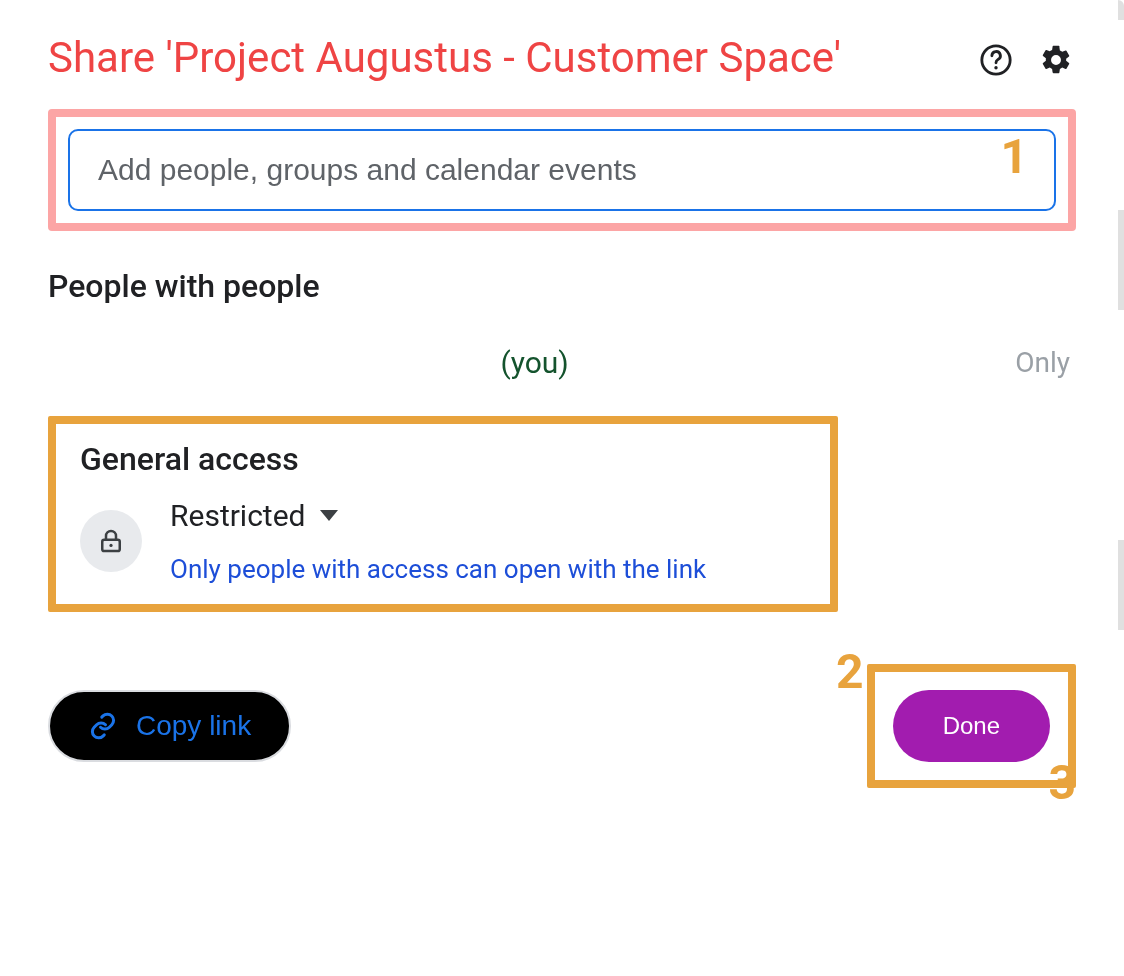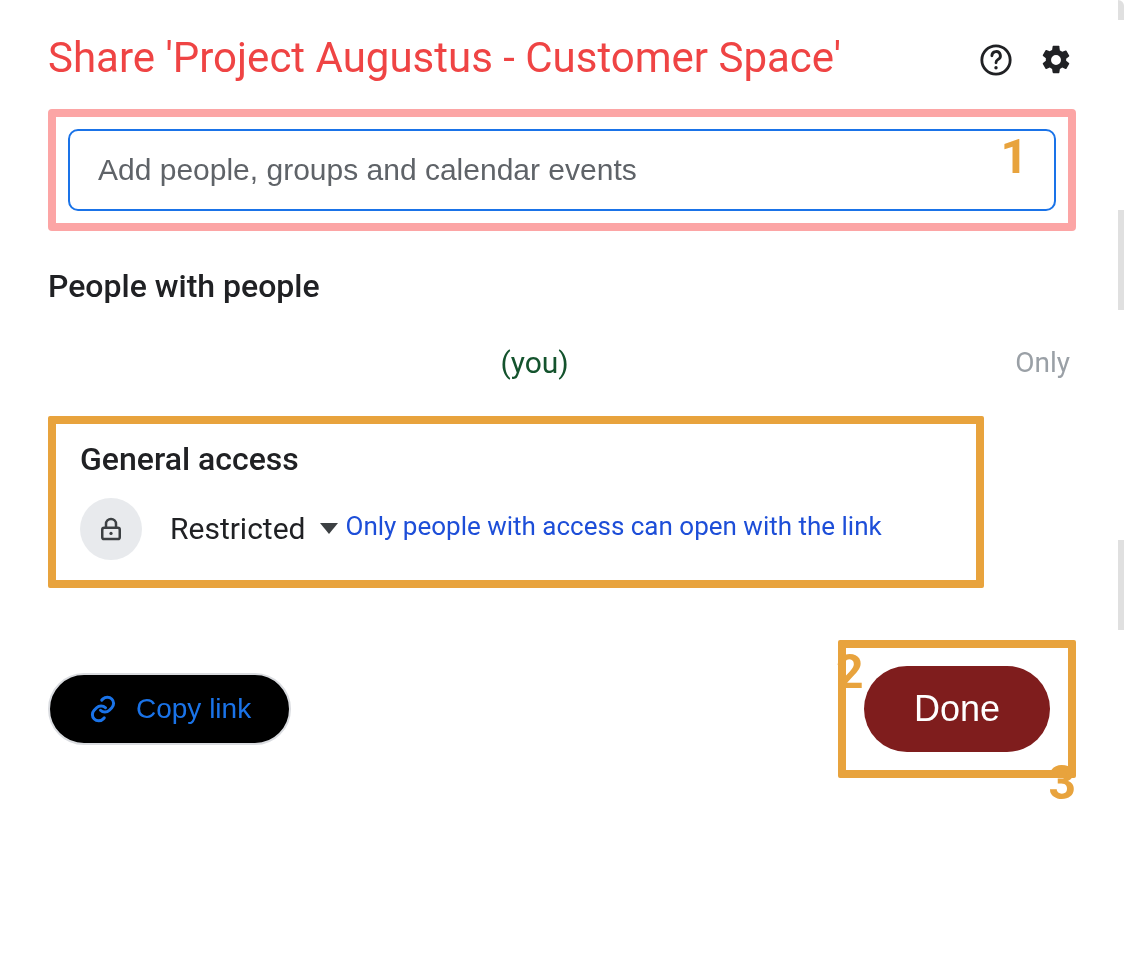--- a/index.html
+++ b/index.html
@@ -84,41 +84,41 @@
     }
     .role-label {
       font-size: 28px;
       color: #9aa0a6;
     }
     
     .ga-wrap {
       position: relative;
       border: 8px solid #e8a33d;
       padding: 16px 24px 20px 24px;
-      width: 936px;
+      width: 790px;
       border-radius: 2px;
     }
     .ga-wrap .section-h { margin-top: 0; margin-bottom: 20px; }
     .ga-row {
       display: flex;
       align-items: center;
       gap: 28px;
     }
     .lock-badge {
       width: 62px;
       height: 62px;
       border-radius: 50%;
       background: #e8eaed;
       display: flex;
       align-items: center;
       justify-content: center;
       flex-shrink: 0;
     }
     .lock-badge svg { width: 30px; height: 30px; color: #3c4043; }
-    .ga-text { display: flex; flex-direction: row; gap: 8px; }
+    .ga-text { display: flex; flex-direction: column; gap: 21px; }
     .ga-select {
       display: flex;
       align-items: center;
       gap: 14px;
       font-size: 30px;
       color: #202124;
       cursor: pointer;
     }
     .caret {
       width: 0; height: 0;
@@ -151,23 +151,23 @@
       background: #000000;
     }
     .copy-link svg { width: 30px; height: 30px; }
     .done-wrap {
       border: 8px solid #e8a33d;
       padding: 18px;
       border-radius: 2px;
       position: relative;
     }
     .done-btn {
-      background: #7f1d1d;
+      background: #a21caf;
       color: #fff;
-      font-size: 36px;
+      font-size: 24px;
       font-weight: 500;
       border: none;
       border-radius: 999px;
       padding: 22px 50px;
       cursor: pointer;
     }
     
     .annotation {
       position: absolute;
       font-size: 48px;

